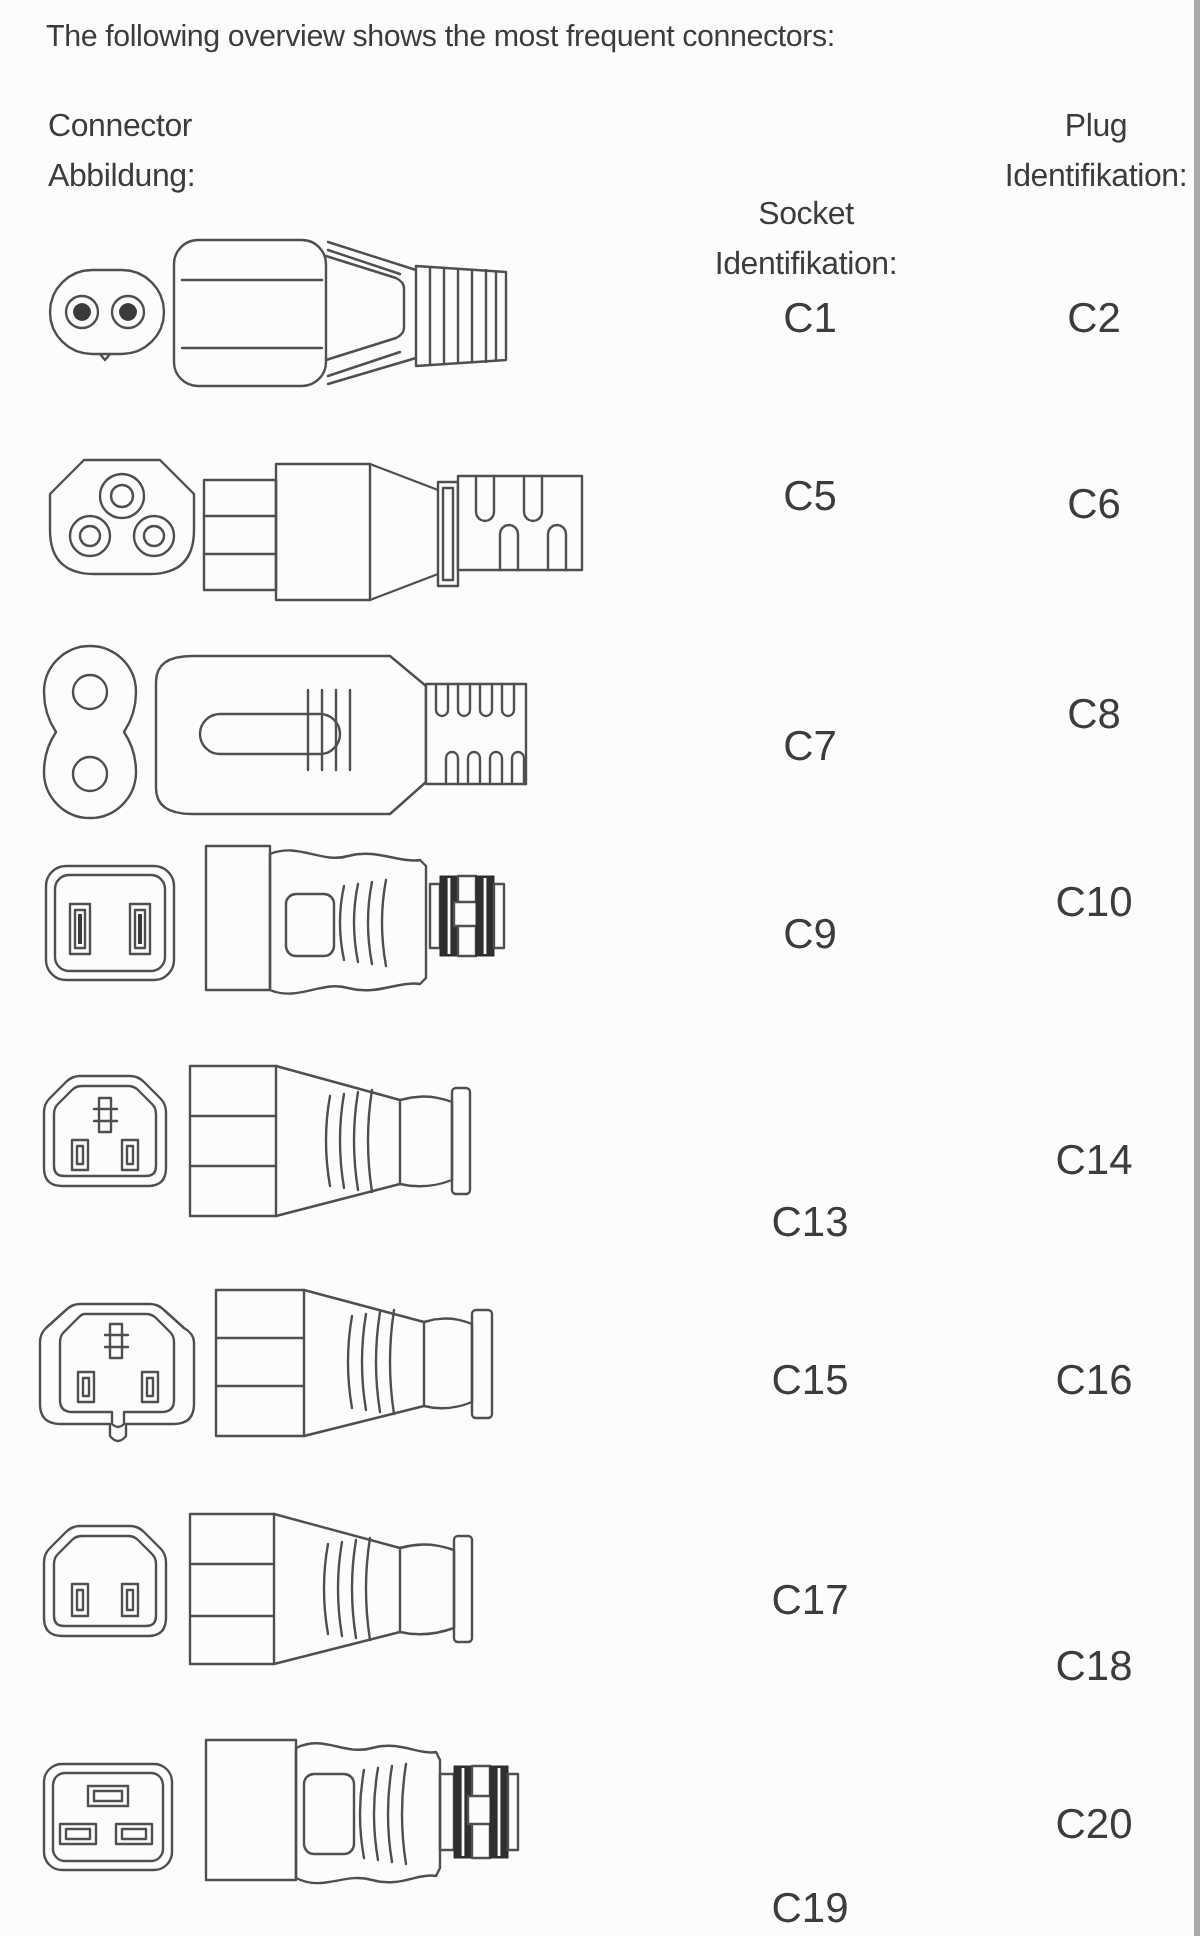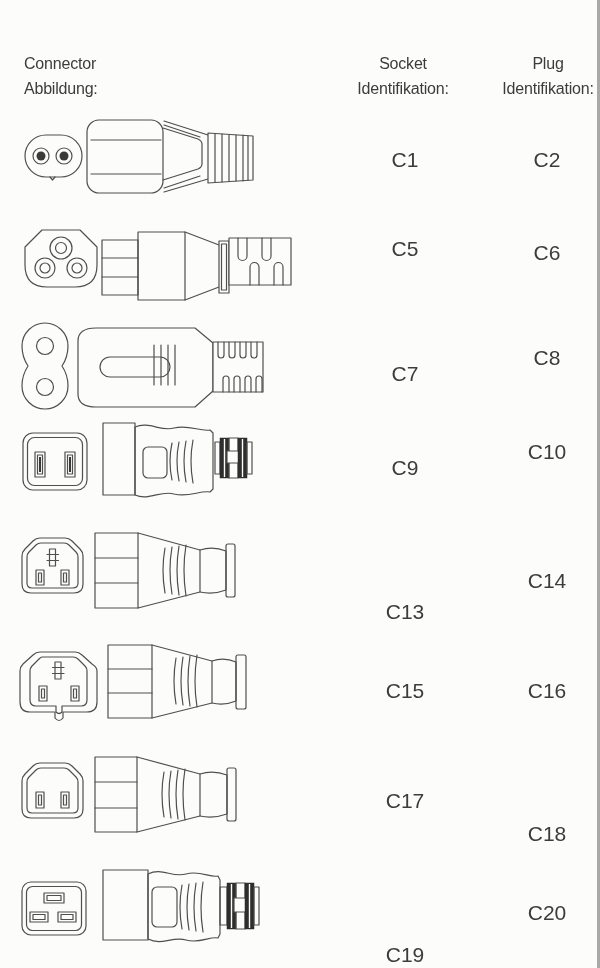--- a/index.html
+++ b/index.html
@@ -20,26 +20,27 @@
   .dk{fill:#2e2e2e;stroke:#2e2e2e;stroke-width:0.5;}
   .dot{fill:#3a3a3a;stroke:none;}
   .wln{fill:none;stroke:#fcfcfb;stroke-width:1.4;}
 </style>
 </head>
 <body>
 
 <div class="page">
   <div class="scan-edge"></div>
 
+  <div class="title">The following overview shows the most frequent connectors:</div>
 
   <div class="colhead left">
     <div>Connector</div>
     <div>Abbildung:</div>
   </div>
-  <div class="colhead center" style="left:343px;width:120px;">
+  <div class="colhead center" style="left:343px;width:120px;margin-top:44px;">
     <div>Socket</div>
     <div>Identifikation:</div>
   </div>
   <div class="colhead center" style="left:490px;width:116px;">
     <div>Plug</div>
     <div>Identifikation:</div>
   </div>
 
   <svg class="art" style="top:115px" width="290" height="85" viewBox="0 0 290 85">
     <g>

